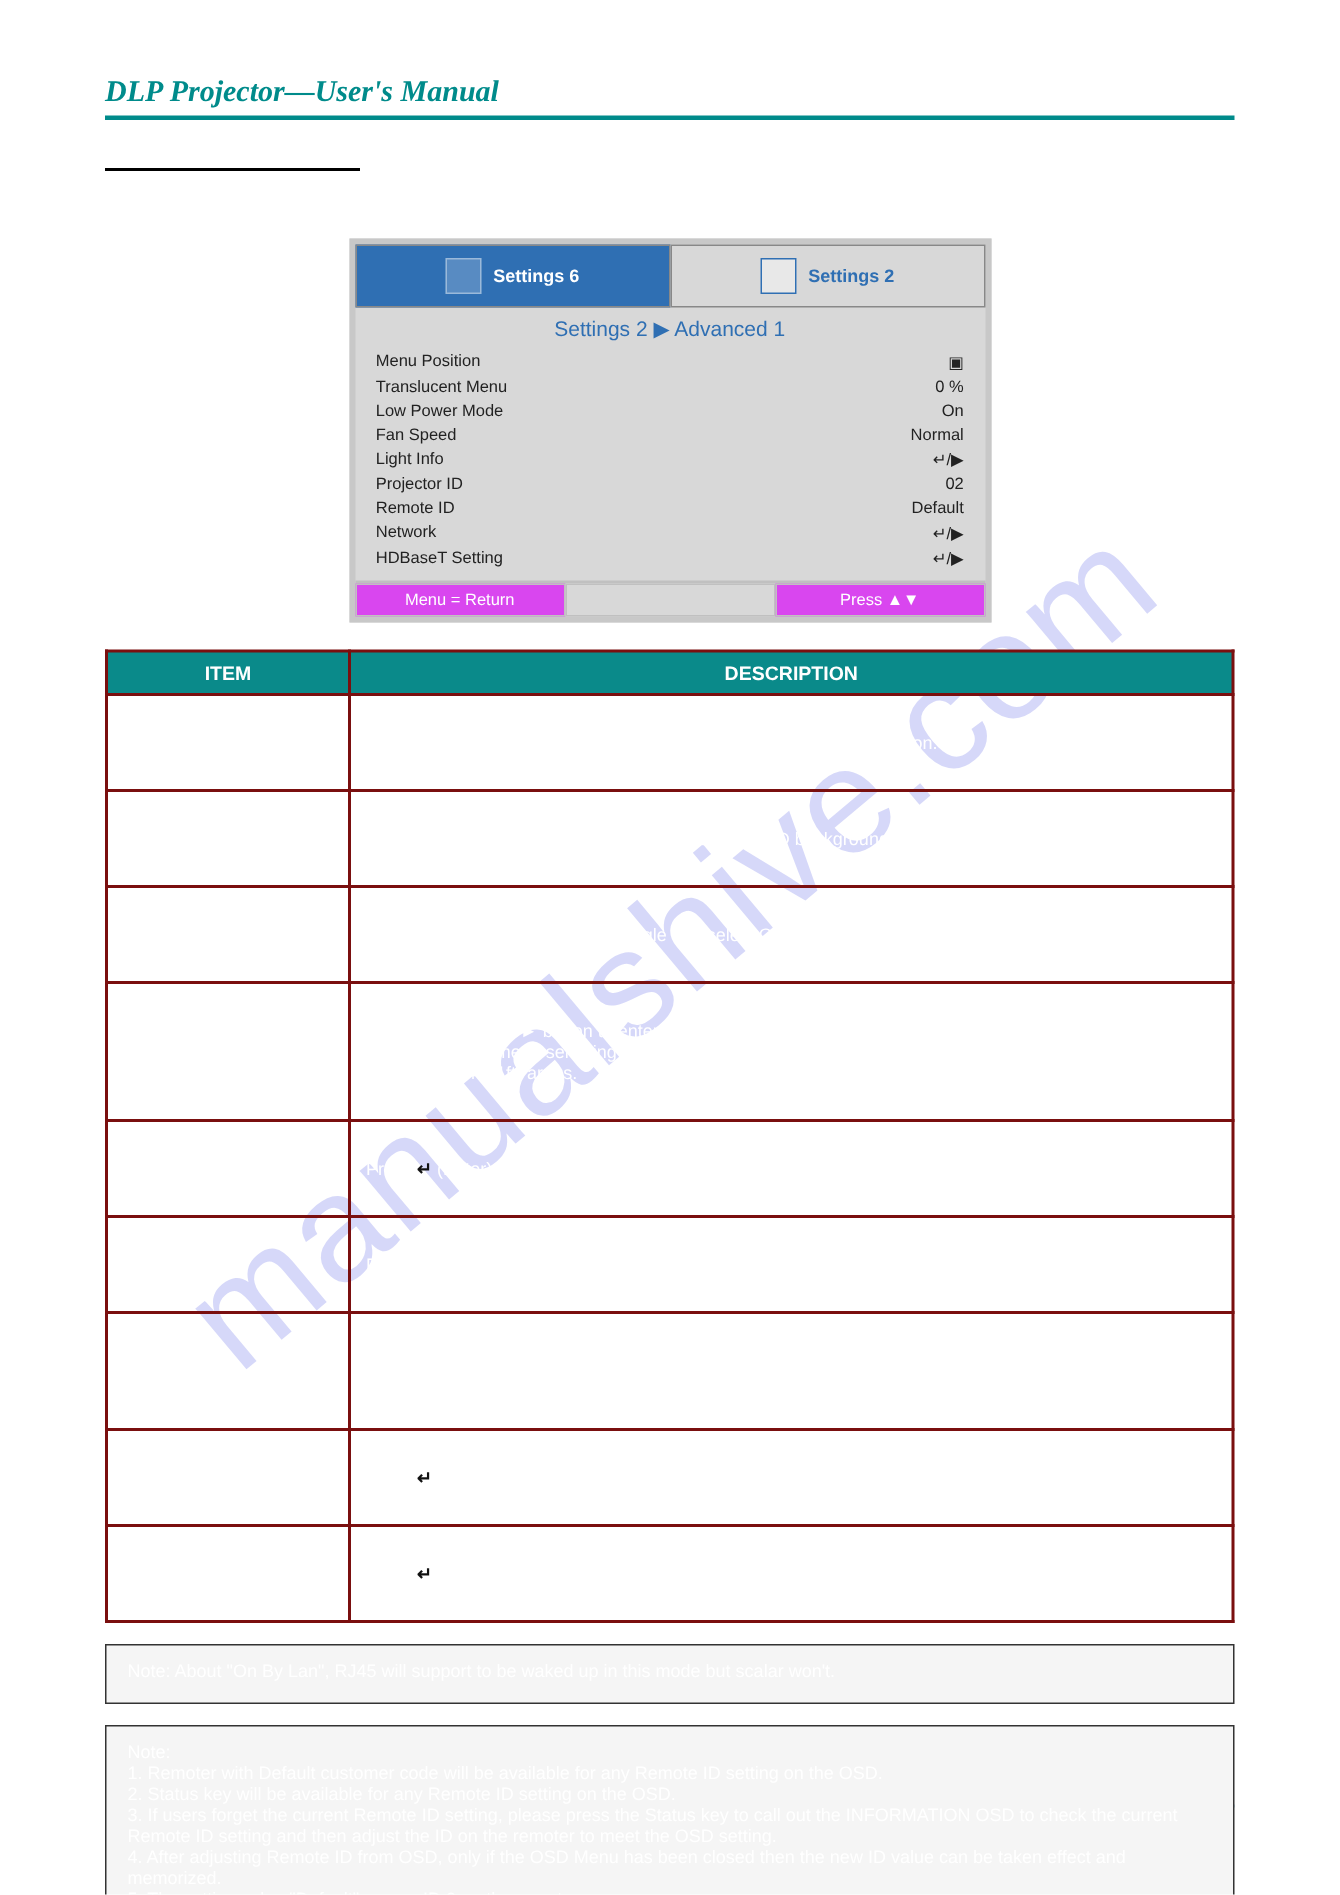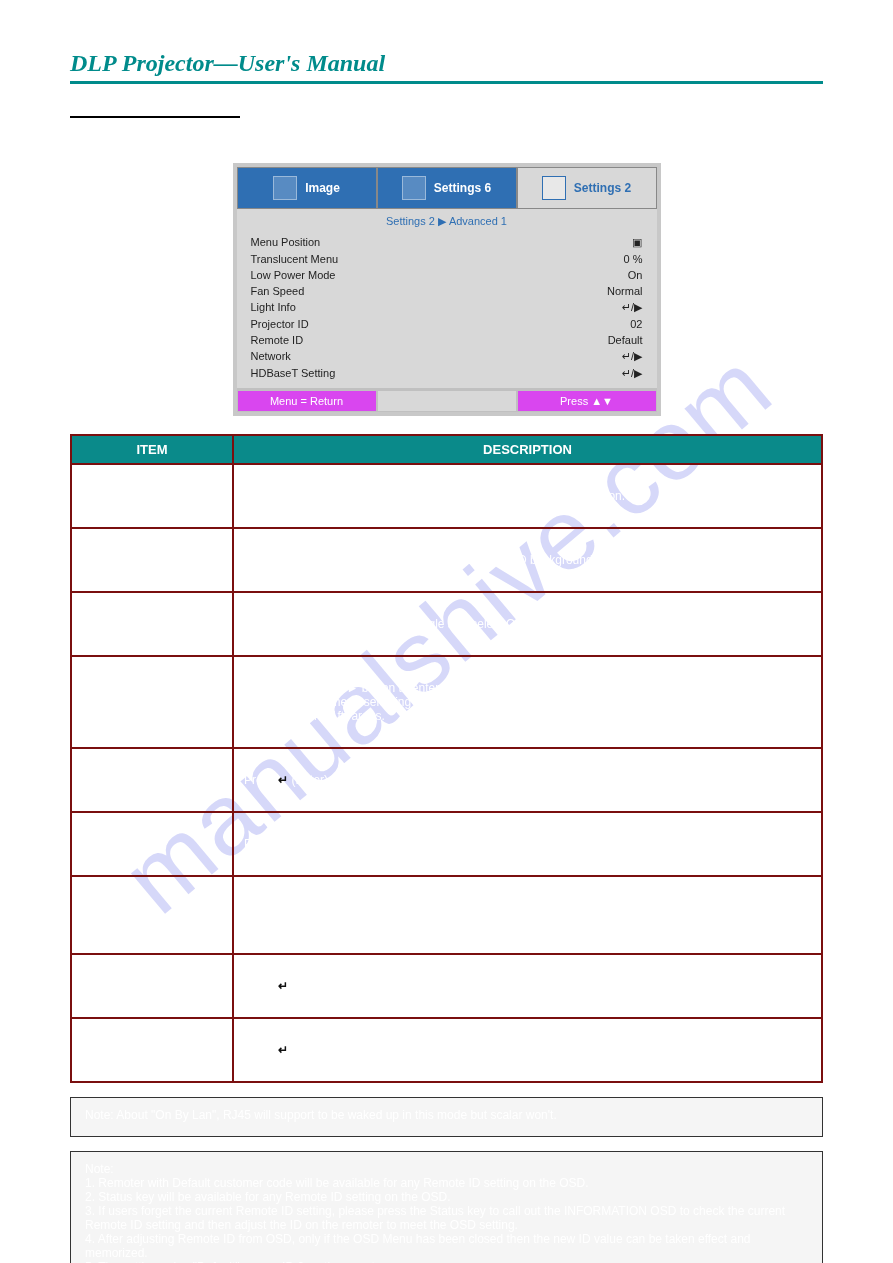--- a/index.html
+++ b/index.html
@@ -1,31 +1,31 @@
 <!DOCTYPE html>
 <html><head>
 <meta charset="utf-8">
 <style>
   html,body{margin:0;padding:0;background:#fff;font-family:Arial,Helvetica,sans-serif;color:#222;}
   .page{width:893px;height:1263px;margin:0 auto;position:relative;box-sizing:border-box;padding:50px 70px 0 70px;}
-  .header-title{font-family:"Times New Roman",serif;font-style:italic;font-weight:bold;color:#008b8b;font-size:24px;padding-bottom:4px;}
+  .header-title{font-family:"Times New Roman",serif;font-style:italic;font-weight:bold;color:#008b8b;font-size:20px;padding-bottom:4px;}
   .header-rule{height:3px;background:#008b8b;margin-bottom:18px;}
   .section-underline{border-bottom:2px solid #000;width:170px;height:14px;margin-bottom:14px;}
   .intro{font-size:12px;color:#333;margin-bottom:14px;line-height:1.4;}
   
   .wm{position:absolute;left:50%;top:50%;transform:translate(-50%,-50%) rotate(-40deg);font-size:100px;font-weight:400;color:rgba(90,100,230,0.25);pointer-events:none;user-select:none;white-space:nowrap;letter-spacing:2px;}
   
   .osd{width:420px;margin:0 auto 18px auto;border:4px solid #c8c8c8;background:#d8d8d8;position:relative;z-index:1;}
   .osd-tabs{display:flex;height:42px;}
   .osd-tab{flex:1;display:flex;align-items:center;justify-content:center;gap:8px;font-size:12px;font-weight:bold;border:1px solid #888;}
   .osd-tab.blue{background:#2f6fb3;color:#fff;}
   .osd-tab.sel{background:#d8d8d8;color:#2f6fb3;}
   .osd-icon{width:22px;height:22px;background:#fff3;border:1px solid rgba(255,255,255,.4);display:inline-block;}
   .osd-icon.sel{border-color:#2f6fb3;background:#e8e8e8;}
-  .bc{text-align:center;color:#2f6fb3;font-size:11px;padding:6px 0 4px 0;}
+  .bc{text-align:center;color:#2f6fb3;font-size:14px;padding:6px 0 4px 0;}
   .bc .tri{color:#2f6fb3;}
   .osd-body{padding:2px 14px 6px 14px;}
   .osd-row{display:flex;justify-content:space-between;font-size:11px;padding:2px 0;}
   .osd-row .val{font-weight:normal;}
   .osd-foot{display:flex;height:22px;border-top:2px solid #c0c0c0;}
   .osd-fcell{flex:1;background:#d946ef;color:#fff;font-size:11px;display:flex;align-items:center;justify-content:center;border:1px solid #c0c0c0;}
   .osd-fcell.mid{background:#d8d8d8;}
   
   table.ftab{width:100%;border-collapse:collapse;margin-top:6px;position:relative;z-index:1;}
   table.ftab th{background:#0a8a8a;color:#fff;font-size:13px;font-weight:bold;padding:6px 8px;border:2px solid #7a0f0f;text-align:center;}
@@ -46,24 +46,20 @@
   <div class="header-title">DLP Projector—User's Manual</div>
   <div class="header-rule"></div>
 
   <div class="section-underline"></div>
   <div class="intro">&nbsp;</div>
 
   <div class="wm">manualshive.com</div>
 
   <div class="osd">
     <div class="osd-tabs">
-      <div class="osd-tab blue">
-        <span class="osd-icon"></span>
-        <span>Image</span>
-      </div>
       <div class="osd-tab blue">
         <span class="osd-icon"></span>
         <span>Settings 6</span>
       </div>
       <div class="osd-tab sel">
         <span class="osd-icon sel"></span>
         <span>Settings 2</span>
       </div>
     </div>
     <div class="bc">

